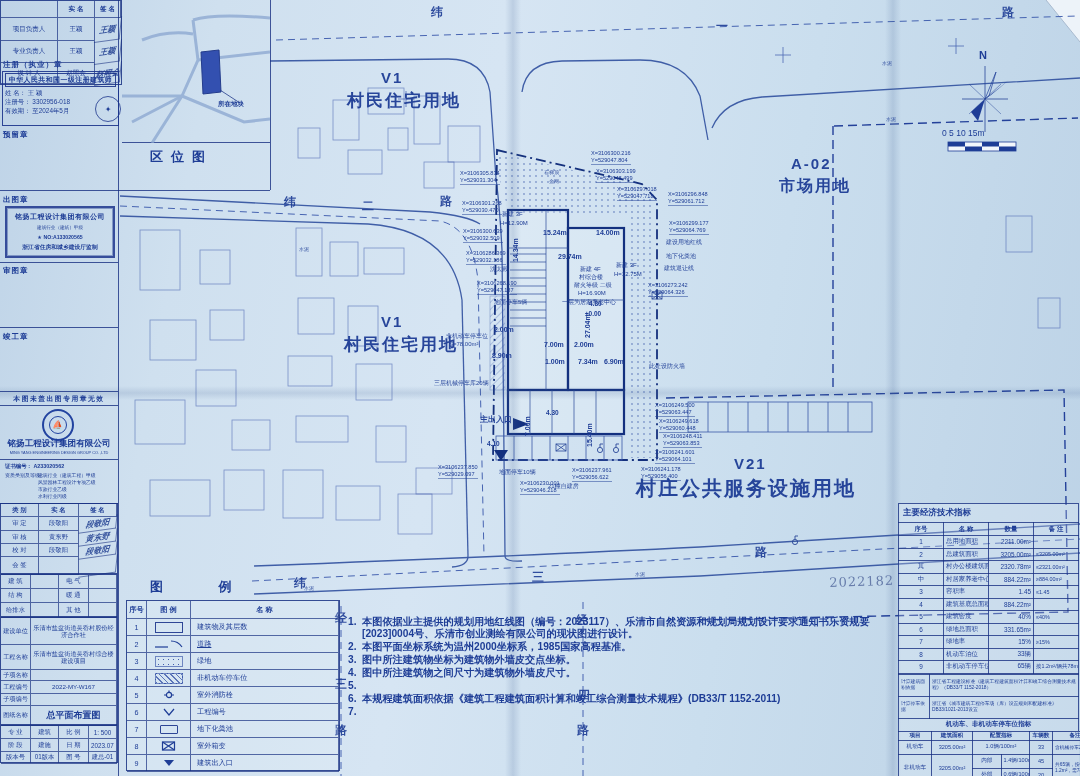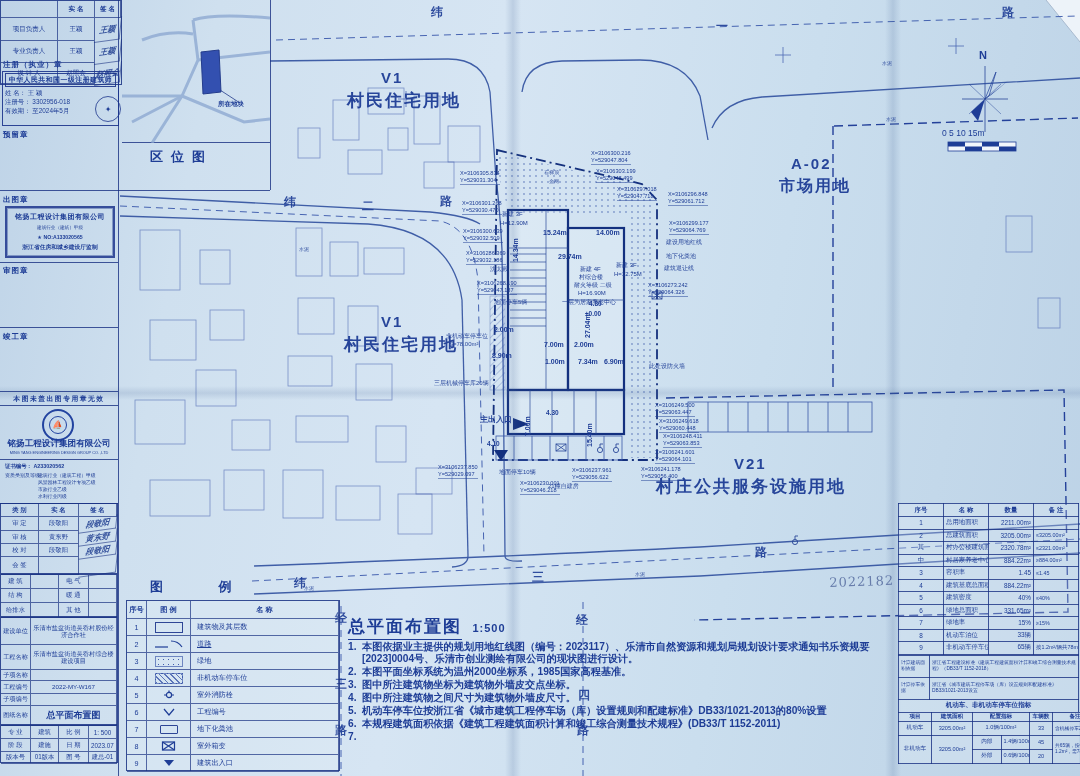--- a/index.html
+++ b/index.html
@@ -204,21 +204,21 @@
   <div class="crease h" style="top:386px"></div>
 
   <div id="overlay">
       <div class="mlabel zone" style="left: 381px; top: 70px; font-size: 15px;">V1</div>
       <div class="mlabel zone" style="left: 347px; top: 92px; font-size: 17px;">村民住宅用地</div>
       <div class="mlabel zone" style="left: 791px; top: 156px; font-size: 15px;">A-02</div>
       <div class="mlabel zone" style="left: 779px; top: 178px; font-size: 16px;">市场用地</div>
       <div class="mlabel zone" style="left: 381px; top: 314px; font-size: 15px;">V1</div>
       <div class="mlabel zone" style="left: 344px; top: 336px; font-size: 17px;">村民住宅用地</div>
       <div class="mlabel zone" style="left: 734px; top: 456px; font-size: 15px;">V21</div>
-      <div class="mlabel zone" style="left: 656px; top: 478px; font-size: 17px;">村庄公共服务设施用地</div>
+      <div class="mlabel zone" style="left: 636px; top: 478px; font-size: 20px;">村庄公共服务设施用地</div>
       <div class="mlabel roadchar" style="left: 431px; top: 6px; font-size: 12px;">纬</div>
       <div class="mlabel roadchar" style="left: 716px; top: 20px; font-size: 12px;">一</div>
       <div class="mlabel roadchar" style="left: 1002px; top: 6px; font-size: 12px;">路</div>
       <div class="mlabel roadchar" style="left: 284px; top: 196px; font-size: 12px;">纬</div>
       <div class="mlabel roadchar" style="left: 362px; top: 200px; font-size: 12px;">二</div>
       <div class="mlabel roadchar" style="left: 440px; top: 195px; font-size: 12px;">路</div>
       <div class="mlabel roadchar" style="left: 294px; top: 577px; font-size: 12px;">纬</div>
       <div class="mlabel roadchar" style="left: 532px; top: 571px; font-size: 12px;">三</div>
       <div class="mlabel roadchar" style="left: 755px; top: 546px; font-size: 12px;">路</div>
       <div class="mlabel roadchar" style="left: 335px; top: 612px; font-size: 12px;">经</div>
@@ -548,56 +548,52 @@
       <div>9</div>
       <div>
         <svg width="12" height="8">
           <polygon points="1,1 11,1 6,7" fill="#1e3d96"></polygon>
         </svg>
       </div>
       <div style="justify-content: flex-start; padding-left: 6px;">建筑出入口</div>
     </div>
 
   <div class="notes">
-    <div>
-      <span class="notes-title">总平面布置图</span>
-      <span class="notes-scale">1:500</span>
-    </div>
     <div id="notes-list">
         <div class="note-row">
           <span class="note-no">1.</span>
           <span>本图依据业主提供的规划用地红线图（编号：2023117）、乐清市自然资源和规划局规划设计要求通知书乐资规要[2023]0004号、乐清市创业测绘有限公司的现状图进行设计。</span>
         </div>
         <div class="note-row">
           <span class="note-no">2.</span>
           <span>本图平面坐标系统为温州2000坐标系，1985国家高程基准。</span>
         </div>
         <div class="note-row">
           <span class="note-no">3.</span>
           <span>图中所注建筑物坐标为建筑物外墙皮交点坐标。</span>
         </div>
         <div class="note-row">
           <span class="note-no">4.</span>
           <span>图中所注建筑物之间尺寸为建筑物外墙皮尺寸。</span>
         </div>
         <div class="note-row">
           <span class="note-no">5.</span>
-          <span>机动车停车位按浙江省《城市建筑工程停车场（库）设置规则和配建标准》DB33/1021-2013的80%设置</span>
         </div>
         <div class="note-row">
           <span class="note-no">6.</span>
           <span>本规程建筑面积依据《建筑工程建筑面积计算和竣工综合测量技术规程》(DB33/T 1152-2011)</span>
         </div>
         <div class="note-row">
           <span class="note-no">7.</span>
         </div>
       </div>
   </div>
 
   <div class="tbl-wrap" style="left:898px;top:503px;width:181px">
+    <div style="font-size:8.5px;font-weight:700;padding:3px 4px;border:1px solid rgba(24,48,130,.8);border-bottom:none">主要经济技术指标</div>
     <table class="blue" id="ind-table" style="width:181px;font-size:6.4px">
         <tbody>
           <tr>
             <td style="font-weight:700;text-align:center;height:12px">序号</td>
             <td style="font-weight:700;text-align:center;height:12px">名  称</td>
             <td style="font-weight:700;text-align:center;height:12px">数量</td>
             <td style="font-weight:700;text-align:center;height:12px">备 注</td>
           </tr>
           <tr>
             <td style="width:16px;text-align:center;height:11.5px">1</td>

